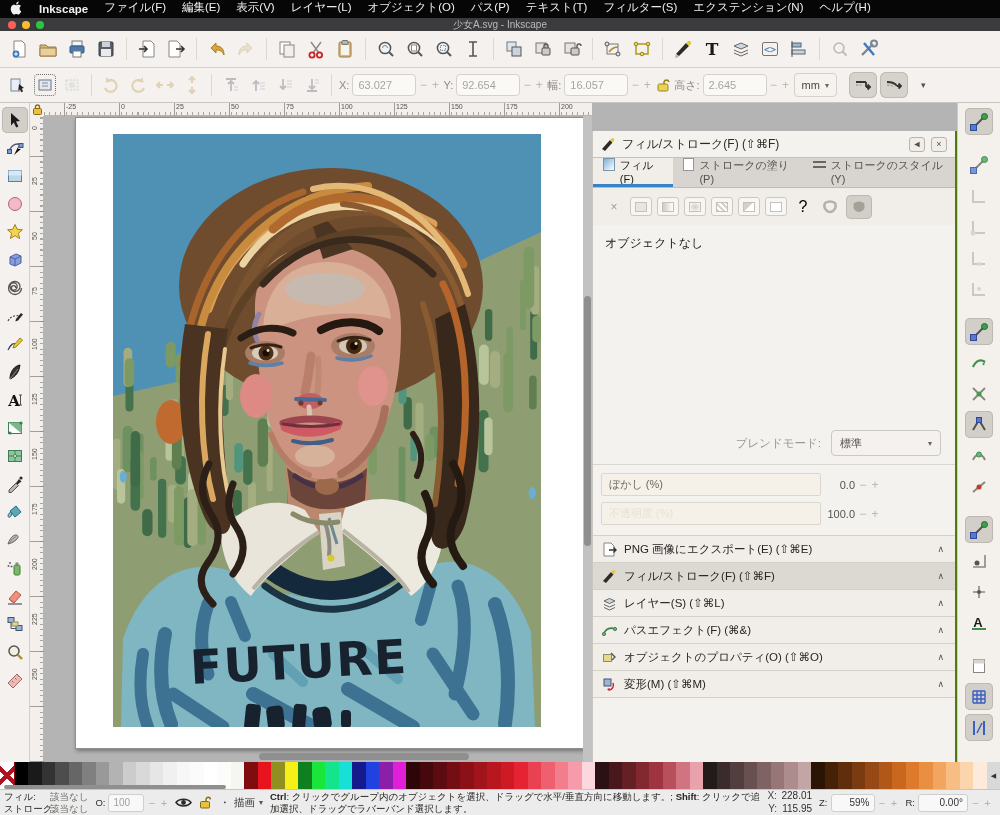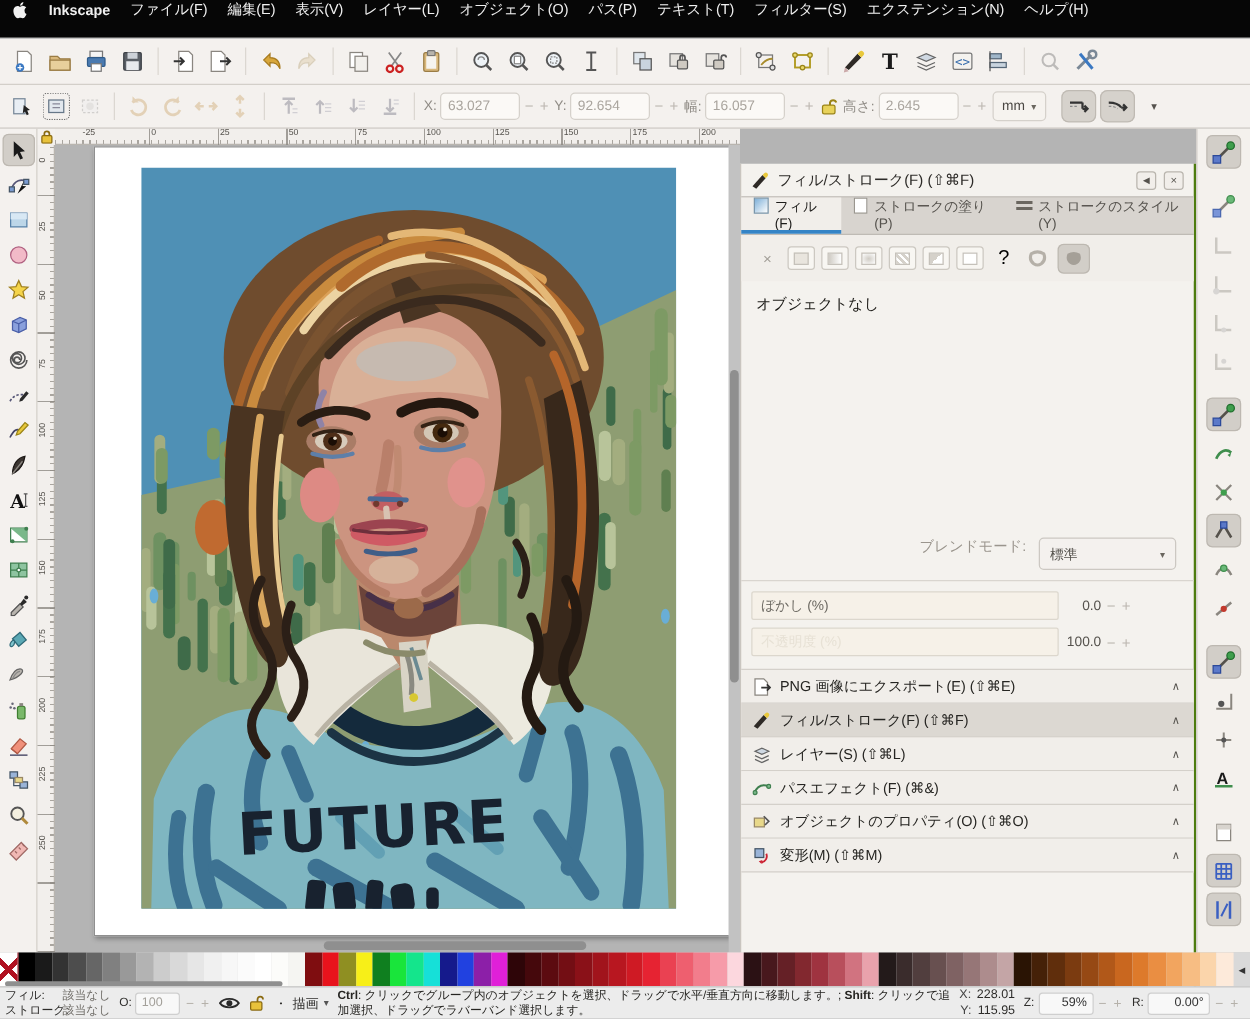--- a/index.html
+++ b/index.html
@@ -90,27 +90,27 @@
   .fmode.blob-on { background:#d2cec8; box-shadow:inset 0 0 0 1px #bdb8b1; border:none; width:26px; height:24px; border-radius:5px; }
   .fm-x { color:#a39f98; font-size:12px; }
   .fm-flat{ width:12px;height:10px;background:#e9e5de;border:1px solid #c5c1ba;}
   .fm-lin{ width:12px;height:10px;background:linear-gradient(90deg,#cfcbc4,#fff);border:1px solid #c5c1ba;}
   .fm-rad{ width:12px;height:10px;background:radial-gradient(#cfcbc4,#fff);border:1px solid #c5c1ba;}
   .fm-pat{ width:12px;height:10px;border:1px solid #c5c1ba;background:repeating-linear-gradient(45deg,#d5d1ca 0 2px,#fff 2px 4px);}
   .fm-sw{ width:12px;height:10px;border:1px solid #c5c1ba;background:linear-gradient(135deg,#d5d1ca 50%,#fff 50%);}
   .fm-un{ width:12px;height:10px;border:1px solid #c5c1ba;background:#fff;}
   #no-objects { padding:10px 12px 0; font-size:12px; font-weight:normal; color:#1a1915; }
   #dock-space { height:172px; }
-  #blend-row { display:flex; justify-content:flex-end; gap:10px; padding:6px 14px 8px; }
+  #blend-row { display:flex; align-items:center; justify-content:flex-end; gap:10px; padding:6px 14px 8px; }
   #blend-row .blbl { font-size:11.5px; color:#9a958d; }
   #blend-dd { width:110px; height:26px; border:1px solid #ccc8c2; border-radius:4px; background:#f4f1ee;
     display:flex; align-items:center; font-size:11px; color:#55524d; padding:0 8px; justify-content:space-between; }
   #sliders { border-top:1px solid #d9d5cf; padding:8px 6px 8px 8px; }
   .srow { display:flex; align-items:center; margin-bottom:6px; }
-  .strack { position:relative; width:246px; height:23px; background:#f6f1e8; border:1px solid #dcd7cd; border-radius:2px;
+  .strack { position:relative; width:220px; height:23px; background:#f6f1e8; border:1px solid #dcd7cd; border-radius:2px;
     font-size:11px; display:flex; align-items:center; padding:0 7px; }
   .strack.blur { color:#6b6861; }
   .strack.opac { color:#e7e1d5; }
   .sval { width:36px; text-align:right; font-size:11px; color:#55524d; padding-right:2px; }
   .sstep { color:#bcb7b0; font-size:12px; width:12px; text-align:center; }
   #dock-panels { border-top:1px solid #d4d0ca; margin-top:2px; }
   .dpanel { height:27px; display:flex; align-items:center; gap:7px; padding:0 9px; background:#f1eeea; border-bottom:1px solid #d4d0ca; }
   .dpanel.active { background:#dcd8d2; }
   .dpanel .plabel { flex:1; font-size:11.5px; color:#262522; }
   .dpanel .chev { font-size:9px; color:#55524d; padding-right:2px; }
@@ -168,20 +168,28 @@
     <span>表示(V)</span>
     <span>レイヤー(L)</span>
     <span>オブジェクト(O)</span>
     <span>パス(P)</span>
     <span>テキスト(T)</span>
     <span>フィルター(S)</span>
     <span>エクステンション(N)</span>
     <span>ヘルプ(H)</span>
   </div>
 
+  <div id="titlebar">
+    <div class="lights">
+      <div class="light l-red"></div>
+      <div class="light l-yel"></div>
+      <div class="light l-grn"></div>
+    </div>
+    <div id="win-title">少女A.svg - Inkscape</div>
+  </div>
 
   <div id="toolbar1">
     <span class="ib">
         <svg width="20" height="20">
           <path d="M5,2h8l3,3v13H5Z" fill="#fff" stroke="#8a8680"></path>
           <circle cx="7" cy="15" r="3.4" fill="#3a78c2"></circle>
           <path d="M7,13v4M5,15h4" stroke="#fff"></path>
         </svg>
       </span>
     <span class="ib">

